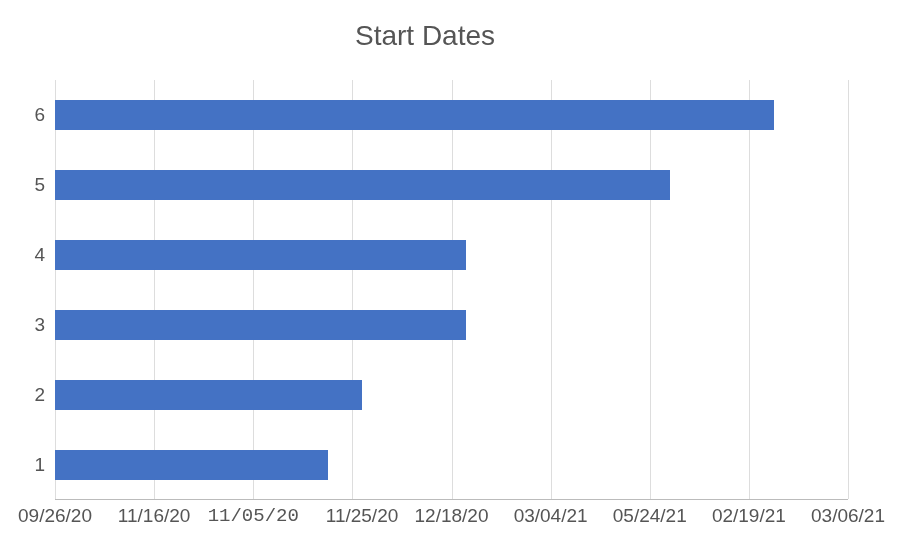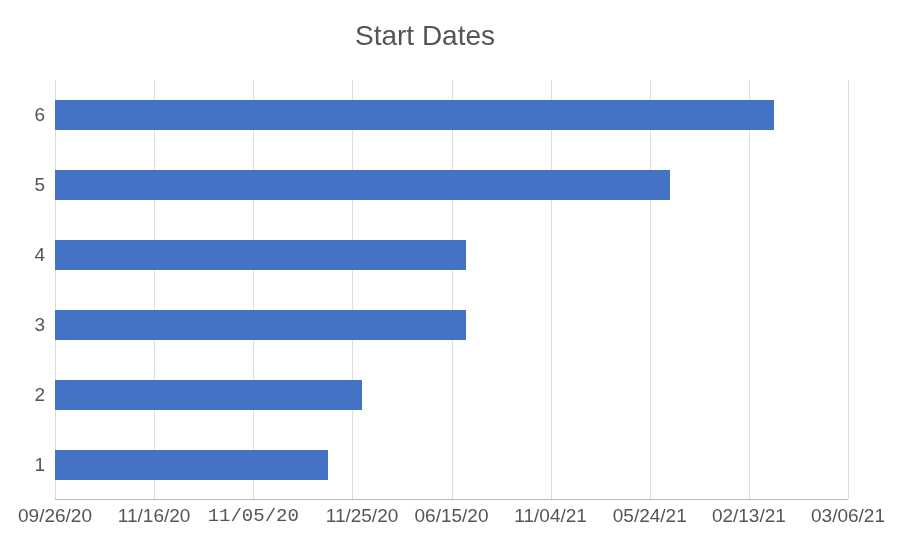--- a/index.html
+++ b/index.html
@@ -117,19 +117,19 @@
         <div class="bar" style="width: 718.656px; top: 19.6px; height: 30.8px; background: rgb(68, 114, 196);"></div>
       </div>
     </div>
 
   <div class="x-axis-labels">
 
   <div class="x-tick-label" style="left: 45px;">09/26/20</div>
       <div class="x-tick-label" style="left: 144.125px;">11/16/20</div>
       <div class="x-tick-label" style="left: 243.25px; font-family: Liberation Mono, monospace;">11/05/20</div>
       <div class="x-tick-label" style="left: 352px;">11/25/20</div>
-      <div class="x-tick-label" style="left: 441.5px;">06/15/20</div>
-      <div class="x-tick-label" style="left: 540.625px;">11/04/21</div>
+      <div class="x-tick-label" style="left: 441.5px;">12/18/20</div>
+      <div class="x-tick-label" style="left: 540.625px;">03/04/21</div>
       <div class="x-tick-label" style="left: 639.75px;">05/24/21</div>
-      <div class="x-tick-label" style="left: 738.875px;">02/13/21</div>
+      <div class="x-tick-label" style="left: 738.875px;">02/19/21</div>
       <div class="x-tick-label" style="left: 838px;">03/06/21</div>
     </div>
 </div>
 
 </body></html>

